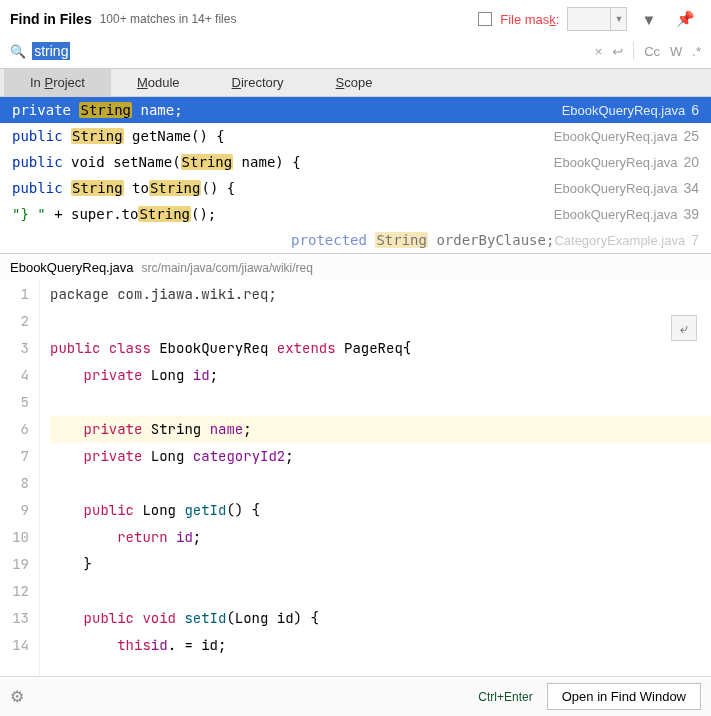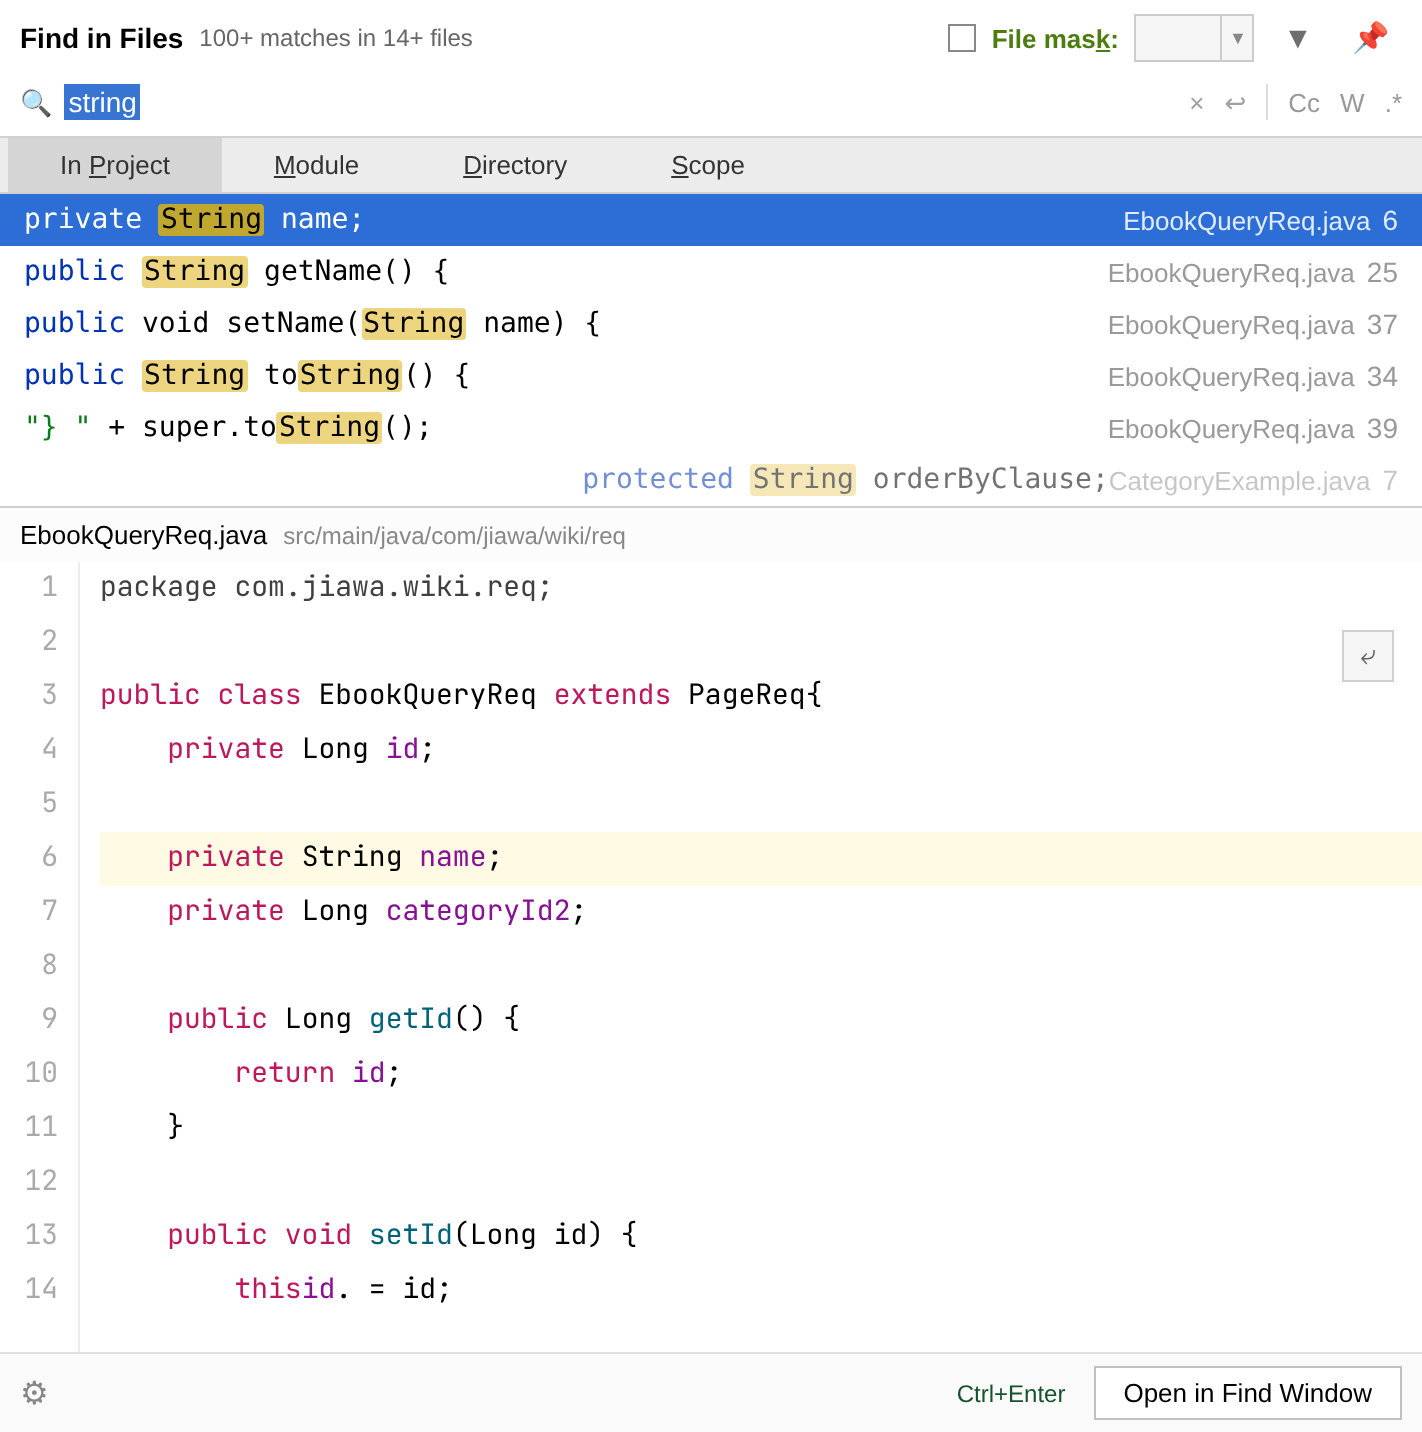--- a/index.html
+++ b/index.html
@@ -20,21 +20,21 @@
       display: flex;
       align-items: center;
       padding: 6px 10px;
       gap: 8px;
       text-align: center;
     }
     .header-title { font-weight: bold; font-size: 14px; }
     .header-sub { color: #666; font-size: 12px; }
     .header-spacer { flex: 1; }
     .checkbox { width: 14px; height: 14px; border: 1px solid #888; display: inline-block; }
-    .header-label { color: #4d7c0f; font-size: 13px; font-weight: bold; }
+    .header-label { color: #ef4444; font-size: 13px; }
     .header-label u { text-decoration: underline; }
     .mask-dropdown {
       width: 60px; height: 24px;
       border: 1px solid #ccc;
       background: #f5f5f5;
       display: flex; align-items: center;
     }
     .mask-arrow {
       width: 16px; height: 24px; border-left: 1px solid #ccc;
       display: flex; align-items: center; justify-content: center;
@@ -205,21 +205,21 @@
       <span class="result-line">6</span>
     </div>
     <div class="result-row">
       <span class="result-code"><span class="kw">public</span> <span class="hl">String</span> getName() {</span>
       <span class="result-file">EbookQueryReq.java</span>
       <span class="result-line">25</span>
     </div>
     <div class="result-row">
       <span class="result-code"><span class="kw">public</span> void setName(<span class="hl">String</span> name) {</span>
       <span class="result-file">EbookQueryReq.java</span>
-      <span class="result-line">37</span>
+      <span class="result-line">20</span>
     </div>
     <div class="result-row">
       <span class="result-code"><span class="kw">public</span> <span class="hl">String</span> to<span class="hl">String</span>() {</span>
       <span class="result-file">EbookQueryReq.java</span>
       <span class="result-line">34</span>
     </div>
     <div class="result-row">
       <span class="result-code"><span class="str">"} "</span> + super.to<span class="hl">String</span>();</span>
       <span class="result-file">EbookQueryReq.java</span>
       <span class="result-line">39</span>
@@ -241,21 +241,21 @@
       <div>1</div>
       <div>2</div>
       <div>3</div>
       <div>4</div>
       <div>5</div>
       <div>6</div>
       <div>7</div>
       <div>8</div>
       <div>9</div>
       <div>10</div>
-      <div>11</div>
+      <div>19</div>
       <div>12</div>
       <div>13</div>
       <div>14</div>
     </div>
   <div class="code-lines" id="code"><div class="code-line"><span class="c-faded">package com.jiawa.wiki.req;</span></div><div class="code-line"></div><div class="code-line"><span class="c-kw">public class</span><span class="c-type"> EbookQueryReq </span><span class="c-kw">extends</span><span class="c-type"> PageReq{</span></div><div class="code-line">    <span class="c-kw">private</span><span class="c-type"> Long </span><span class="c-field">id</span>;</div><div class="code-line"></div><div class="code-line hl-line">    <span class="c-kw">private</span><span class="c-type"> String </span><span class="c-field">name</span>;</div><div class="code-line">    <span class="c-kw">private</span><span class="c-type"> Long </span><span class="c-field">categoryId2</span>;</div><div class="code-line"></div><div class="code-line">    <span class="c-kw">public</span><span class="c-type"> Long </span><span class="c-method">getId</span>() {</div><div class="code-line">        <span class="c-kw">return</span><span class="c-type"> </span><span class="c-field">id</span>;</div><div class="code-line">    }</div><div class="code-line"></div><div class="code-line">    <span class="c-kw">public void</span><span class="c-type"> </span><span class="c-method">setId</span>(Long id) {</div><div class="code-line">        <span class="c-kw">this</span><span class="c-field">id</span>. = id;</div></div>
   <div class="soft-wrap-btn">⤶</div>
 </div>
 
 <div class="footer">
   <span class="gear">⚙</span>

